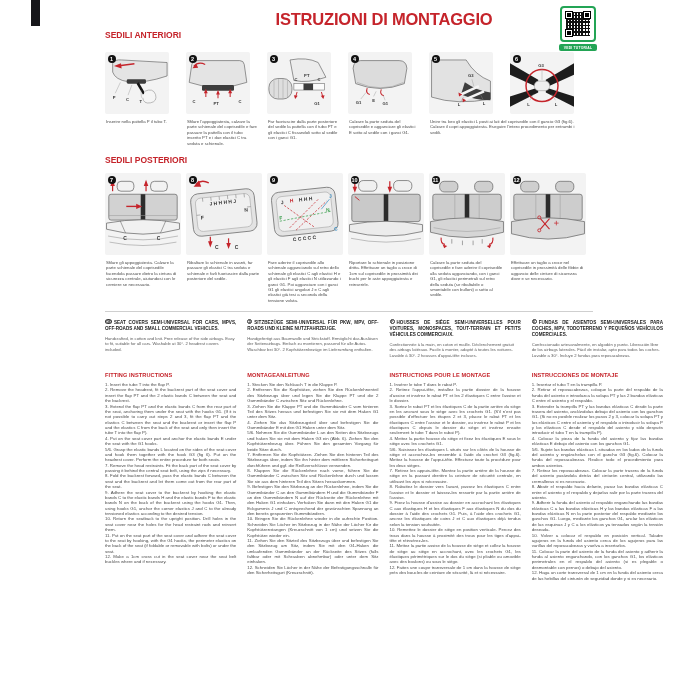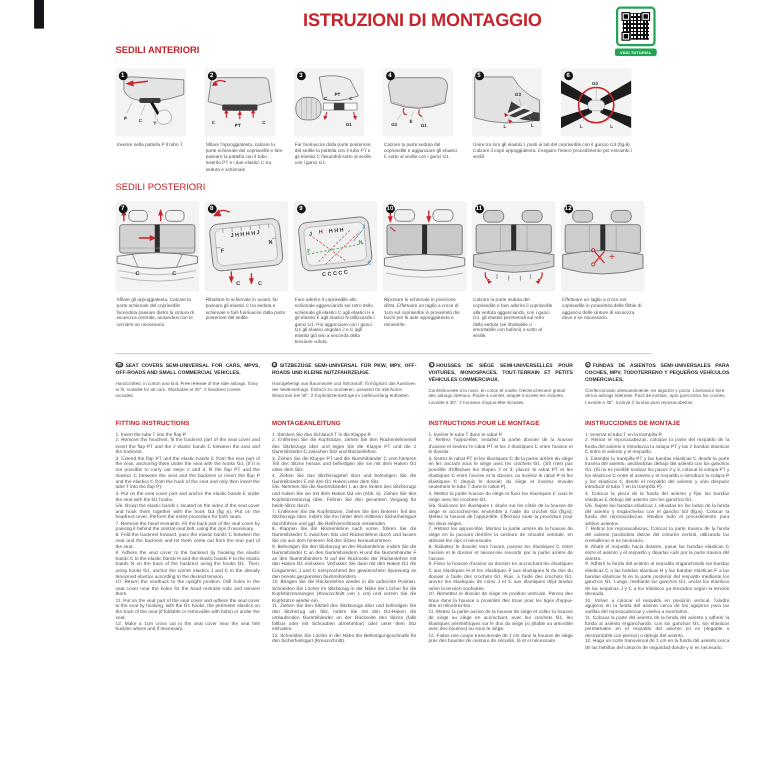--- a/index.html
+++ b/index.html
@@ -1,42 +1,42 @@
 <!DOCTYPE html>
 <html><head>
 <meta charset="utf-8">
 <style>
   html,body{margin:0;padding:0;}
   body{width:700px;height:700px;background:#fff;font-family:"Liberation Sans",sans-serif;position:relative;overflow:hidden;}
   .corner-mark{position:absolute;left:31px;top:0;width:9px;height:26px;background:#16161a;}
   .content{position:absolute;left:105px;top:10px;width:558px;}
   header{position:relative;}
   h1{margin:0;font-size:16.5px;font-weight:bold;color:#c5242b;letter-spacing:-0.2px;text-align:center;}
-  h2{margin:11px 0 0;font-size:8.5px;font-weight:bold;color:#c5242b;}
+  h2{margin:1px 0 0;font-size:8.5px;font-weight:bold;color:#c5242b;}
   .qr-block{position:absolute;top:-4px;right:66px;width:38px;text-align:center;}
   .qr{width:36px;height:36px;background:#fff;border:2px solid #23a455;border-radius:4px;box-sizing:border-box;position:relative;margin:0 auto;}
   .qr-pattern{position:absolute;inset:4px;background-image:
     repeating-linear-gradient(0deg,#111 0 1.5px,transparent 1.5px 3.3px),
     repeating-linear-gradient(90deg,#111 0 1.5px,transparent 1.5px 3.1px);}
   .f{position:absolute;width:8px;height:8px;border:1.7px solid #000;background:#fff;box-sizing:border-box;}
   .f::after{content:"";position:absolute;inset:1px;background:#000;}
   .f1{top:3px;left:3px}.f2{top:3px;right:3px}.f3{bottom:3px;left:3px}
   .qr-label{margin-top:2px;background:#23a455;color:#fff;font-size:3.4px;font-weight:bold;border-radius:2px;padding:1.5px 0;letter-spacing:0.2px;}
   .g6{display:grid;grid-template-columns:repeat(6,81px);}
   .g6.front{margin-top:12px;}
   .g6.rear{margin-top:3px;}
   .panel{position:relative;background:#f3f3f3;border-radius:2px;}
   .panelF{width:64px;height:62px;}
   .panelR{width:76px;height:82px;}
   .badge{position:absolute;top:2.5px;left:2.5px;width:8px;height:8px;border-radius:50%;background:#111;color:#fff;font-size:5.5px;font-weight:bold;line-height:8px;text-align:center;}
   .cap{margin:5px 1px 0 1px;font-size:4.3px;line-height:1.26;color:#4a4a4a;}
   .capF{width:70px;}
   .capR{width:73px;}
   .cap56{grid-column:5/7;width:150px;}
-  h3{margin:9px 0 8px;font-size:8.5px;font-weight:normal;color:#c5242b;}
+  h3{margin:9px 0 8px;font-size:8.5px;font-weight:bold;color:#c5242b;}
   .divider{border:none;border-top:0.8px solid #cfcfcf;margin:8px 0 7px;width:488px;}
   .cols4{display:grid;grid-template-columns:repeat(4,1fr);column-gap:11px;width:558px;}
   .lang-title{font-size:4.6px;font-weight:bold;color:#222;line-height:1.3;text-align:justify;}
   .cc{display:inline-block;border:0.6px solid #333;border-radius:50%;min-width:5px;height:5px;font-size:2.8px;font-weight:bold;line-height:5px;text-align:center;margin-right:2px;vertical-align:0.5px;padding:0 0.4px;box-sizing:border-box;}
   .lang-body{margin:4px 0 0;font-size:4.2px;line-height:1.3;color:#5a5a5a;text-align:left;}
   .instr{margin-top:14px;}
   .instr h4{margin:0 0 4px;font-size:5.6px;font-weight:bold;color:#c5242b;letter-spacing:0.1px;}
   .instr-body{font-size:4.35px;line-height:1.24;color:#4a4a4a;white-space:pre-line;text-align:justify;}
   .ill{display:block;width:100%;height:100%;}
   .lbl{font-size:6.5px;font-weight:bold;fill:#333;}

